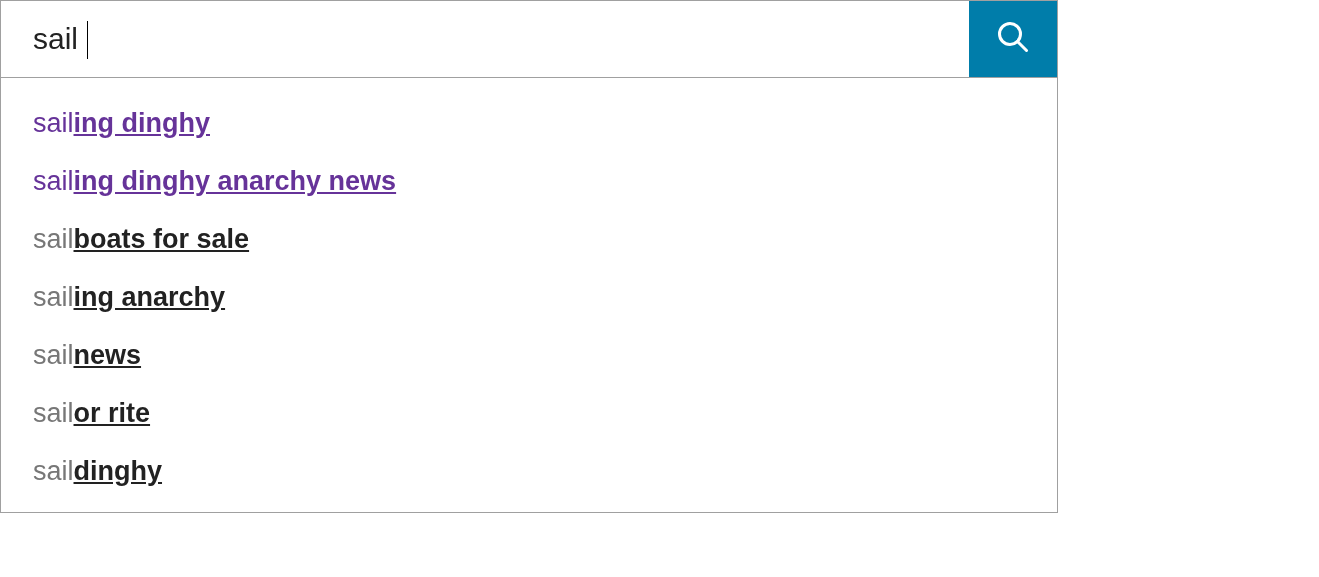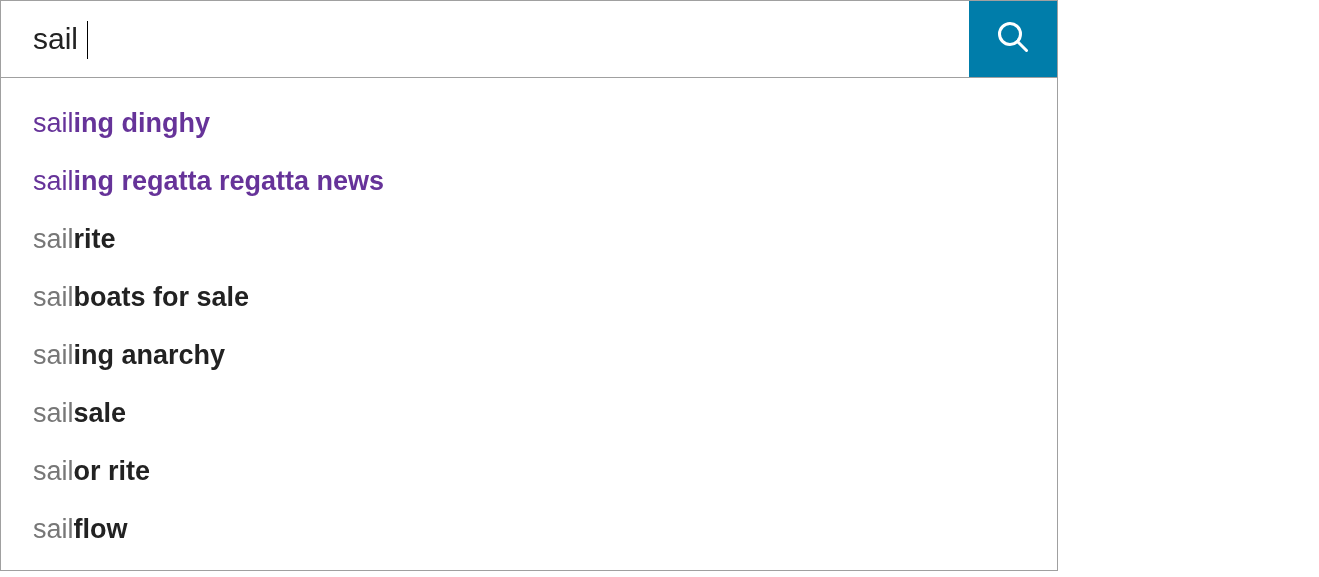--- a/index.html
+++ b/index.html
@@ -71,20 +71,21 @@
       color: #222;
     }
     .suggestion-item.visited {
       color: #663399;
     }
     .prefix {
       font-weight: 400;
     }
     .completion {
       font-weight: 700;
+      text-decoration: underline;
     }
     .suggestion-item:not(.visited) .prefix {
       color: #777;
       font-weight: 400;
     }
     .suggestion-item:not(.visited) .completion {
       color: #222;
       font-weight: 700;
     }
     .suggestion-item.visited .prefix {
@@ -109,21 +110,20 @@
       <span>
         <svg viewBox="0 0 24 24" fill="none">
           <circle cx="10" cy="10" r="7" stroke="#ffffff" stroke-width="2"></circle>
           <line x1="15" y1="15" x2="21" y2="21" stroke="#ffffff" stroke-width="2" stroke-linecap="round"></line>
         </svg>
       </span>
     </div>
   </div>
   <div class="suggestions" id="suggestions-list">
   <div class="suggestion-item visited"><span class="prefix">sail</span><span class="completion">ing dinghy</span></div>
-      <div class="suggestion-item visited"><span class="prefix">sail</span><span class="completion">ing regatta regatta news</span></div>
-      <div class="suggestion-item"><span class="prefix">sail</span><span class="completion">rite</span></div>
+      <div class="suggestion-item visited"><span class="prefix">sail</span><span class="completion">ing dinghy anarchy news</span></div>
       <div class="suggestion-item"><span class="prefix">sail</span><span class="completion">boats for sale</span></div>
       <div class="suggestion-item"><span class="prefix">sail</span><span class="completion">ing anarchy</span></div>
-      <div class="suggestion-item"><span class="prefix">sail</span><span class="completion">sale</span></div>
+      <div class="suggestion-item"><span class="prefix">sail</span><span class="completion">news</span></div>
       <div class="suggestion-item"><span class="prefix">sail</span><span class="completion">or rite</span></div>
-      <div class="suggestion-item"><span class="prefix">sail</span><span class="completion">flow</span></div>
+      <div class="suggestion-item"><span class="prefix">sail</span><span class="completion">dinghy</span></div>
     </div>
 </div>
 
 </body></html>

